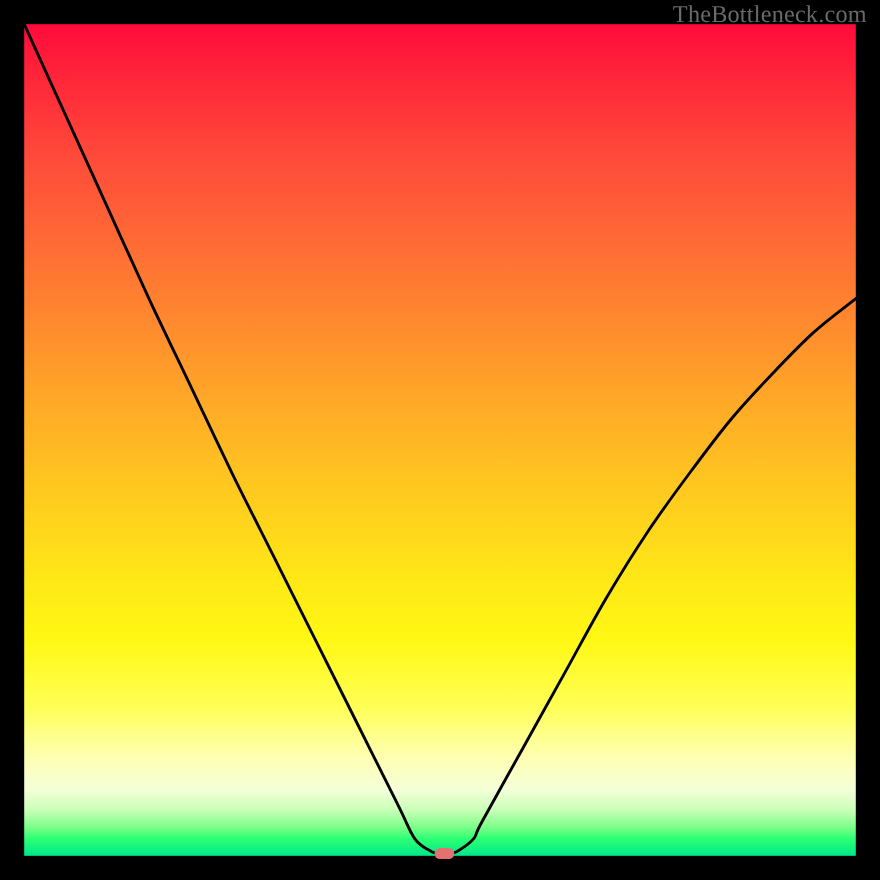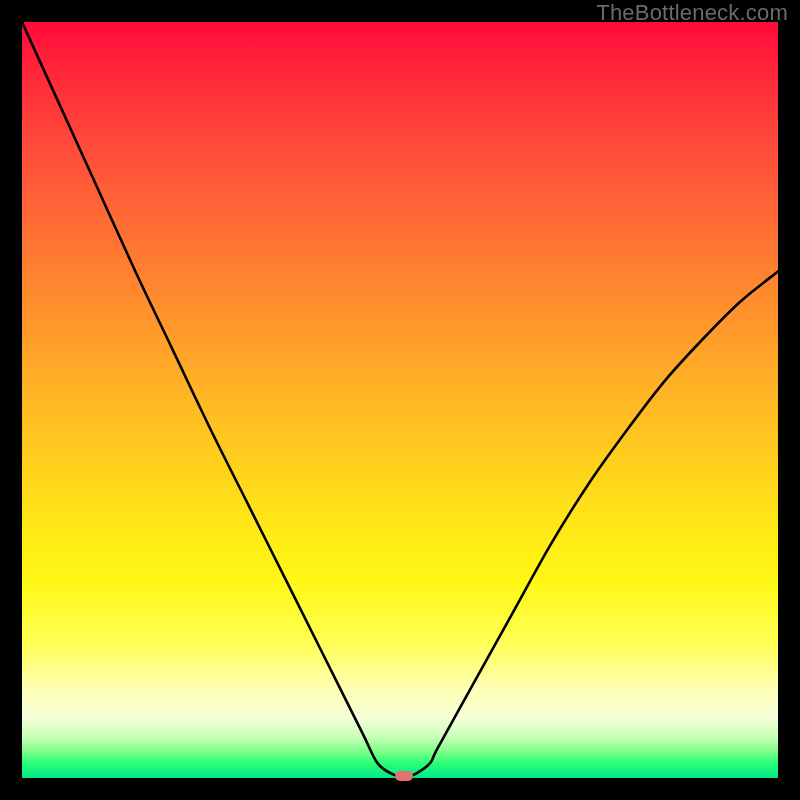--- a/index.html
+++ b/index.html
@@ -53,20 +53,21 @@
     overflow: visible;
   }
   .watermark {
     position: absolute;
     top: 0;
     right: 12px;
     color: #6a6a6a;
     font-size: 22px;
     letter-spacing: 0.2px;
     user-select: none;
+    font-family: Liberation Serif, serif;
   }
   .marker {
     position: absolute;
     width: 18px;
     height: 10px;
     border-radius: 5px;
     background: #e27272;
     transform: translate(-50%, -50%);
   }
 </style>

